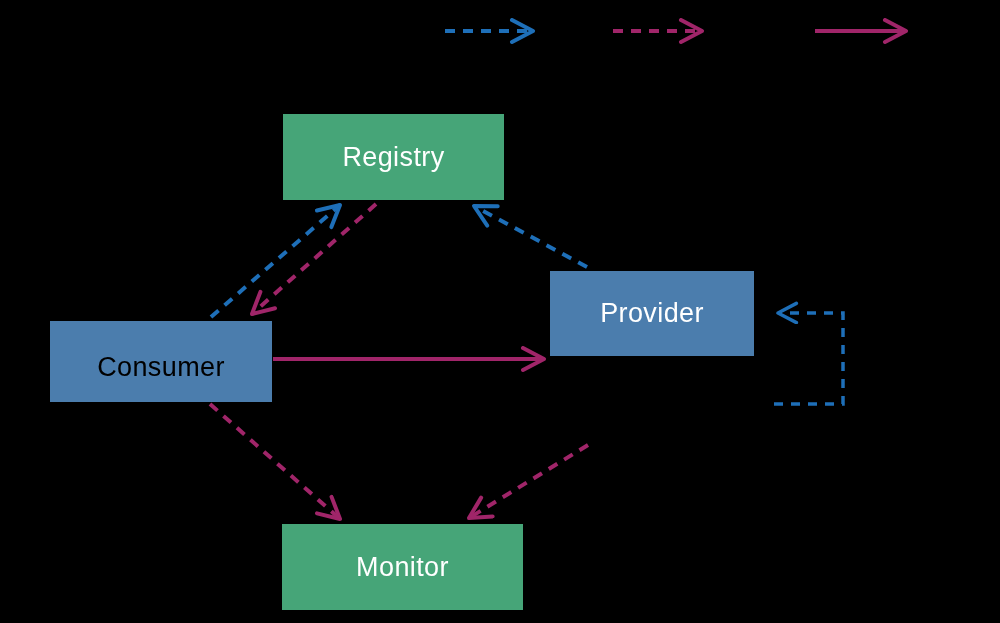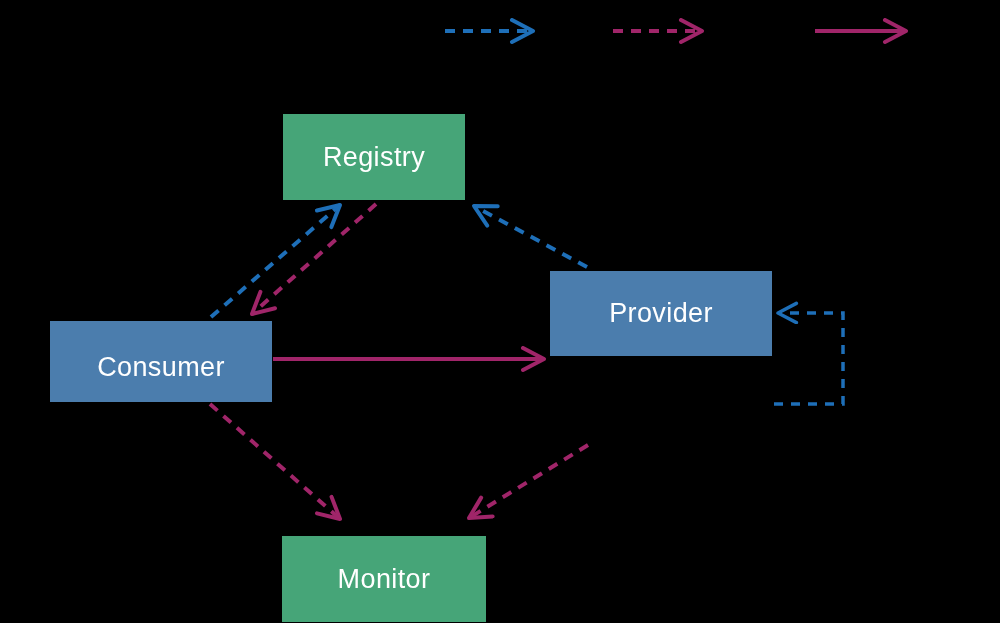--- a/index.html
+++ b/index.html
@@ -24,25 +24,25 @@
   .node {
     position: absolute;
     display: flex;
     align-items: center;
     justify-content: center;
     font-size: 27px;
     font-weight: 400;
     letter-spacing: 0.4px;
     box-sizing: border-box;
   }
-  .node-registry  { left: 283px; top: 114px; width: 182px; height: 86px; }
+  .node-registry  { left: 283px; top: 114px; width: 221px; height: 86px; }
   .node-consumer  { left:  50px; top: 321px; width: 222px; height: 81px; }
-  .node-provider  { left: 550px; top: 271px; width: 222px; height: 85px; }
+  .node-provider  { left: 550px; top: 271px; width: 204px; height: 85px; }
   .node-container { left: 550px; top: 359px; width: 222px; height: 84px; }
-  .node-monitor   { left: 282px; top: 536px; width: 204px; height: 86px; }
+  .node-monitor   { left: 282px; top: 524px; width: 241px; height: 86px; }
 
   .edge {
     fill: none;
     stroke-width: 4;
     stroke-linecap: butt;
   }
   .edge.dashed { stroke-dasharray: 10 8; }
   .edge.loop   { stroke-width: 3.5; stroke-dasharray: 9 8; }
 </style>
 </head>
@@ -75,21 +75,21 @@
       <line class="edge dashed" x1="588" y1="445" x2="469" y2="518" marker-end="url(#head-magenta)" stroke="#a02569"></line>
       <path class="edge loop" d="M 774,404 L 843,404 L 843,313 L 778,313" marker-end="url(#head-blue)" stroke="#1e6fb8"></path>
     </g>
   </svg>
 
   <div class="node node-registry" style="background-color: rgb(70, 165, 120);">
     <span style="color: rgb(255, 255, 255);">Registry</span>
   </div>
 
   <div class="node node-consumer" style="background-color: rgb(75, 125, 173);">
-    <span style="color: #ffffff; margin-top: 12px;">Consumer</span>
+    <span style="color: #000000; margin-top: 12px;">Consumer</span>
   </div>
 
   <div class="node node-provider" style="background-color: rgb(75, 125, 173);">
     <span style="color: rgb(255, 255, 255);">Provider</span>
   </div>
 
 
   <div class="node node-monitor" style="background-color: rgb(70, 165, 120);">
     <span style="color: rgb(255, 255, 255);">Monitor</span>
   </div>

